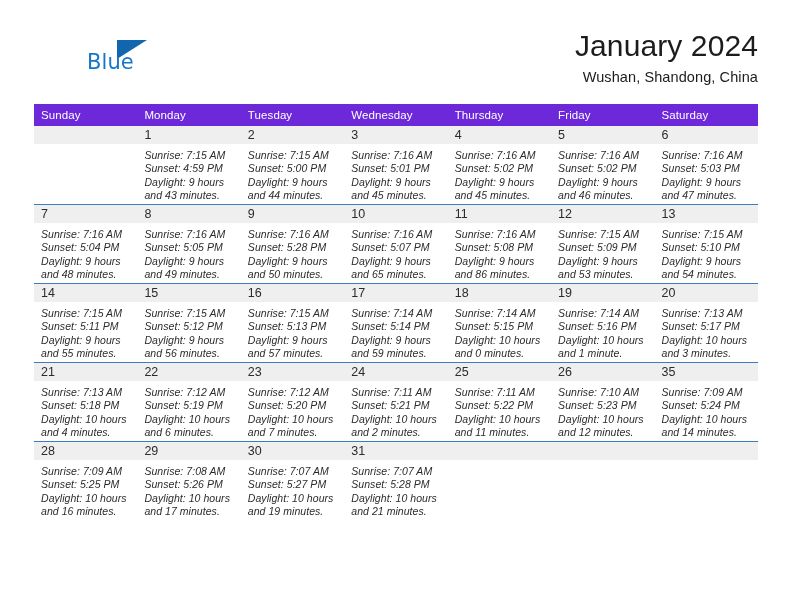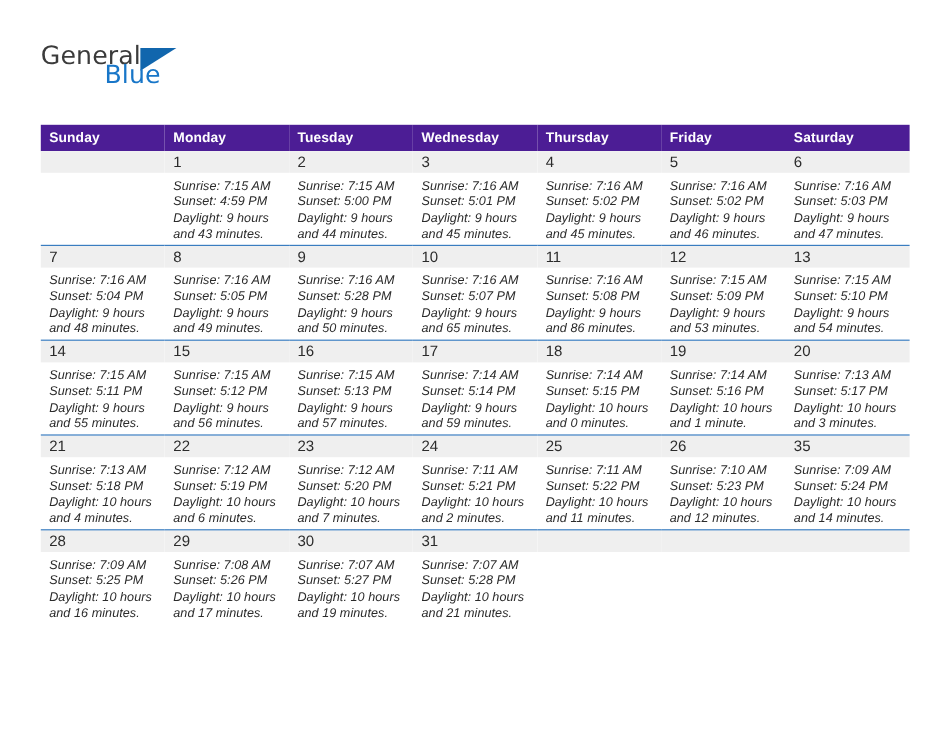--- a/index.html
+++ b/index.html
@@ -89,24 +89,24 @@
   
   .calendar {
     position: absolute;
     left: 34px;
     top: 104px;
     width: 724px;
     border-collapse: collapse;
     table-layout: fixed;
   }
   .calendar th {
-    background: #4c1d95;
+    background: #6d28d9;
     color: #ffffff;
     font-size: 11.5px;
-    font-weight: bold;
+    font-weight: normal;
     text-align: left;
     padding: 5px 0 5px 7px;
     height: 12px;
     letter-spacing: 0.1px;
   }
   .calendar td {
     vertical-align: top;
     padding: 0;
     width: 103.4px;
     height: 78px;
@@ -139,26 +139,27 @@
   .cell-body div { white-space: nowrap; }
 </style>
 </head>
 <body>
 
 <div class="page">
 
   <div class="header">
 
     <div class="logo">
-      <span class="logo-general">General</span>
       <span class="logo-triangle"></span>
       <span class="logo-blue">Blue</span>
     </div>
 
     <div class="title-block">
+      <h1 class="cal-title">January 2024</h1>
+      <p class="cal-subtitle">Wushan, Shandong, China</p>
     </div>
 
   </div>
 
   <table class="calendar">
     <thead>
       <tr id="weekday-row">
           <th>Sunday</th>
           <th>Monday</th>
           <th>Tuesday</th>

